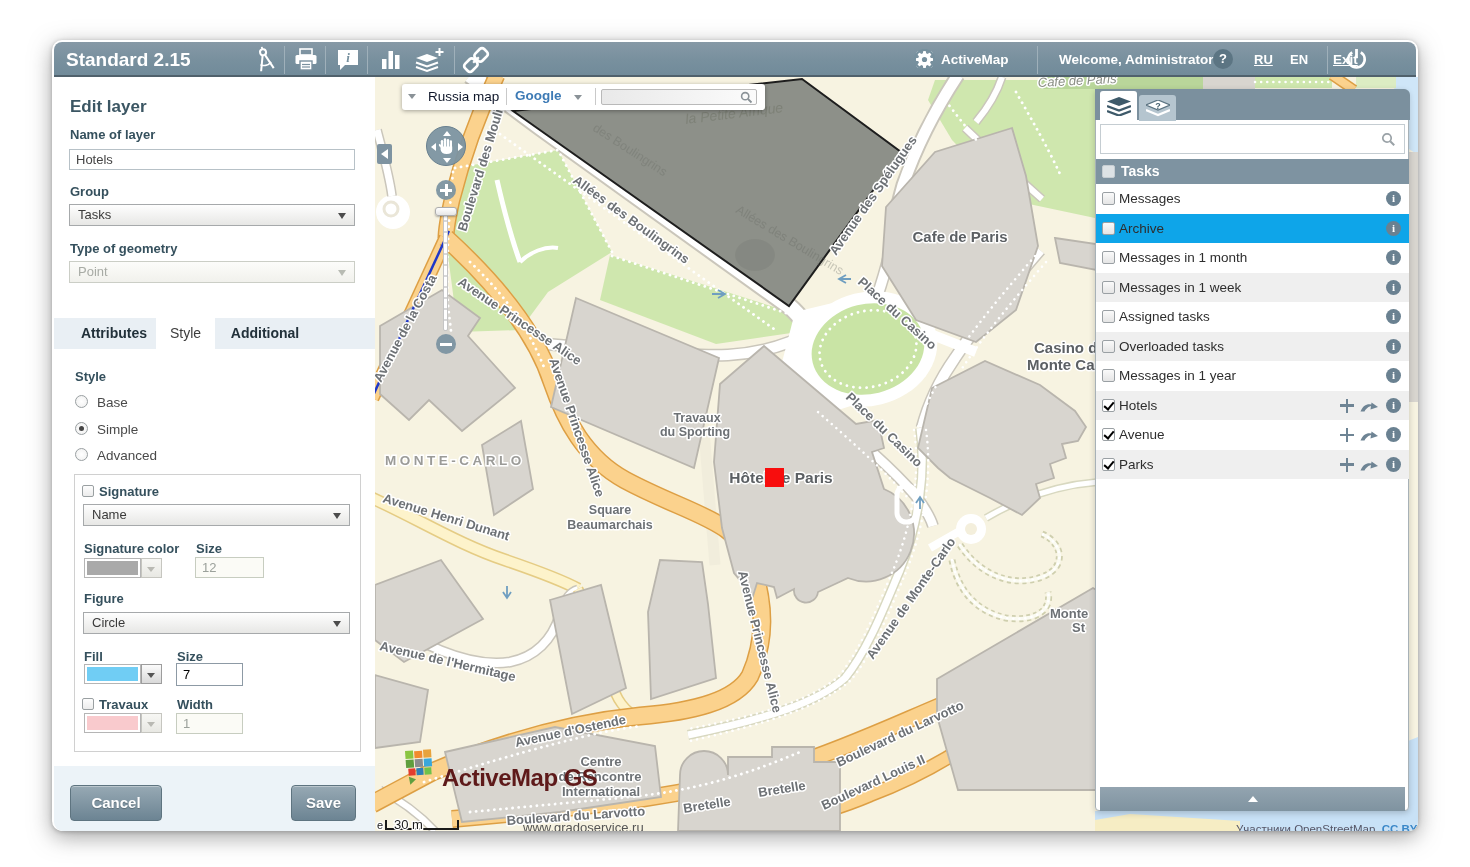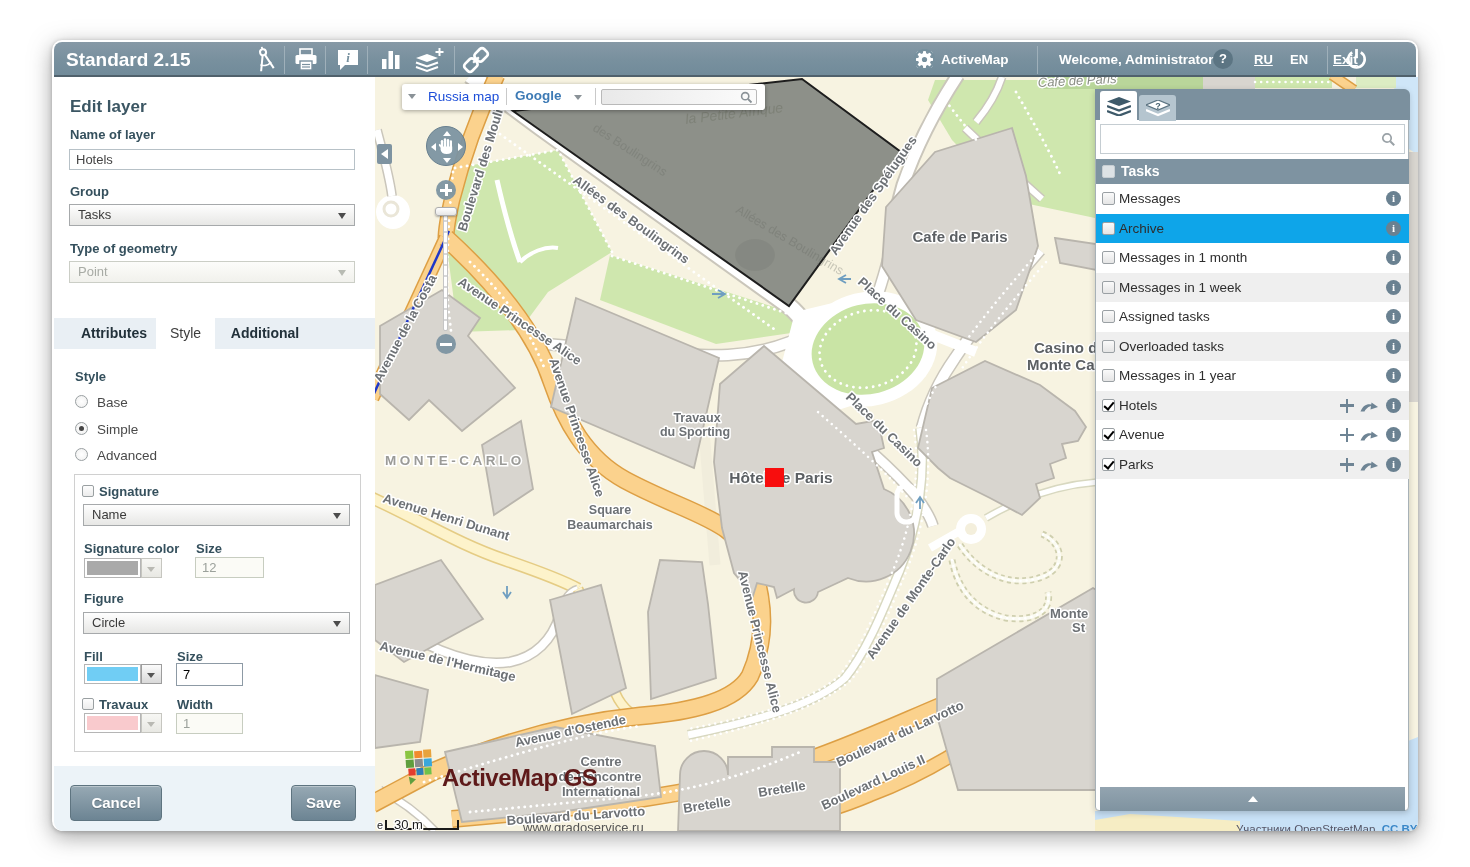--- a/index.html
+++ b/index.html
@@ -50,21 +50,21 @@
 .lfoot{position:absolute;left:0;top:689px;width:321px;height:65px;background:#ecf3f8;border-bottom-left-radius:9px;}
 .btn{position:absolute;top:19px;height:36px;border:1px solid #5e7480;border-radius:4px;color:#fff;
   font-weight:bold;font-size:15px;text-align:center;line-height:34px;
   background:linear-gradient(#97a9b4,#6c8493);box-shadow:inset 0 1px 0 rgba(255,255,255,.35);
   text-shadow:0 1px 1px rgba(0,0,0,.25);}
 
 .mapwrap{position:absolute;left:375px;top:77px;width:1043px;height:754px;overflow:hidden;border-bottom-right-radius:9px;background:#f7f3e1;}
 
 .mtb{position:absolute;left:27px;top:7px;width:363px;height:26px;background:#fff;border-radius:3px;
   box-shadow:0 1px 4px rgba(0,0,0,.35);}
-.mtb .t1{position:absolute;left:26px;top:5px;font-size:13.5px;color:#1d4ed8;}
+.mtb .t1{position:absolute;left:26px;top:5px;font-size:13.5px;color:#0f172a;}
 .mtb .t2{position:absolute;left:113px;top:4px;font-size:13.5px;font-weight:bold;color:#3d7ab5;}
 .mtb .bar{position:absolute;top:4px;width:1px;height:17px;background:#c9c9c9;}
 .mtb .tri{position:absolute;width:0;height:0;border-left:4.5px solid transparent;border-right:4.5px solid transparent;border-top:5.5px solid #8a9297;}
 .mtb .srch{position:absolute;left:199px;top:5px;width:156px;height:16px;border:1px solid #b9b9b9;border-radius:2px;
   background:linear-gradient(90deg,#e9e9e9,#fbfbfb);}
 
 .mback{position:absolute;left:2px;top:67px;width:15px;height:20px;background:#7e93a1;border-radius:2px;}
 .mback::after{content:"";position:absolute;left:4px;top:5px;width:0;height:0;border-top:5px solid transparent;
   border-bottom:5px solid transparent;border-right:7px solid #fff;}
 .mpan{position:absolute;left:51px;top:49px;width:40px;height:40px;border-radius:50%;background:rgba(124,147,161,.95);border:1px solid #68808f;}

